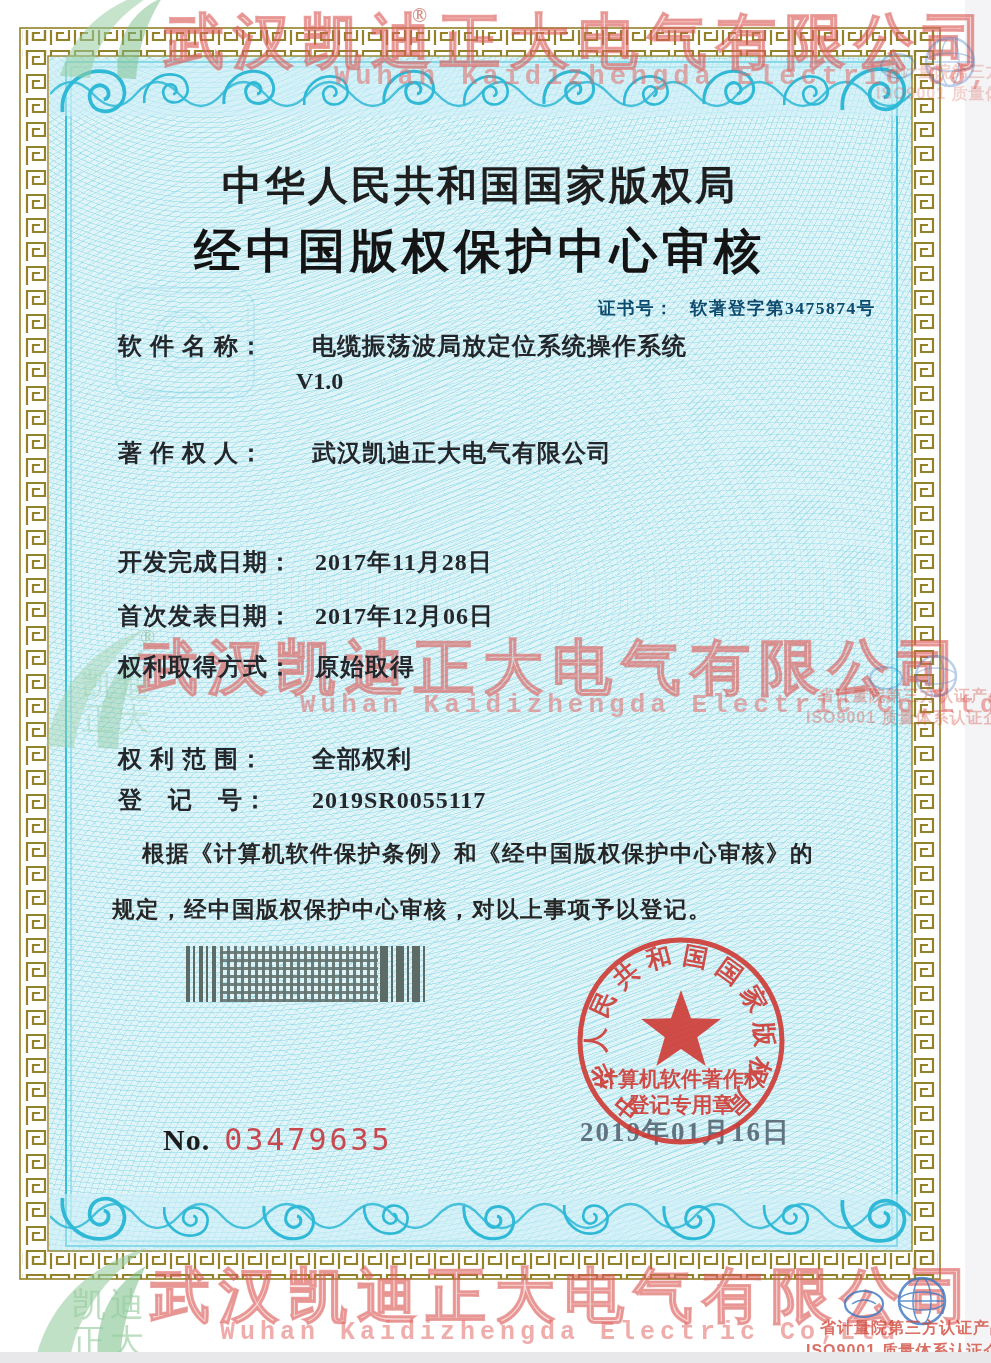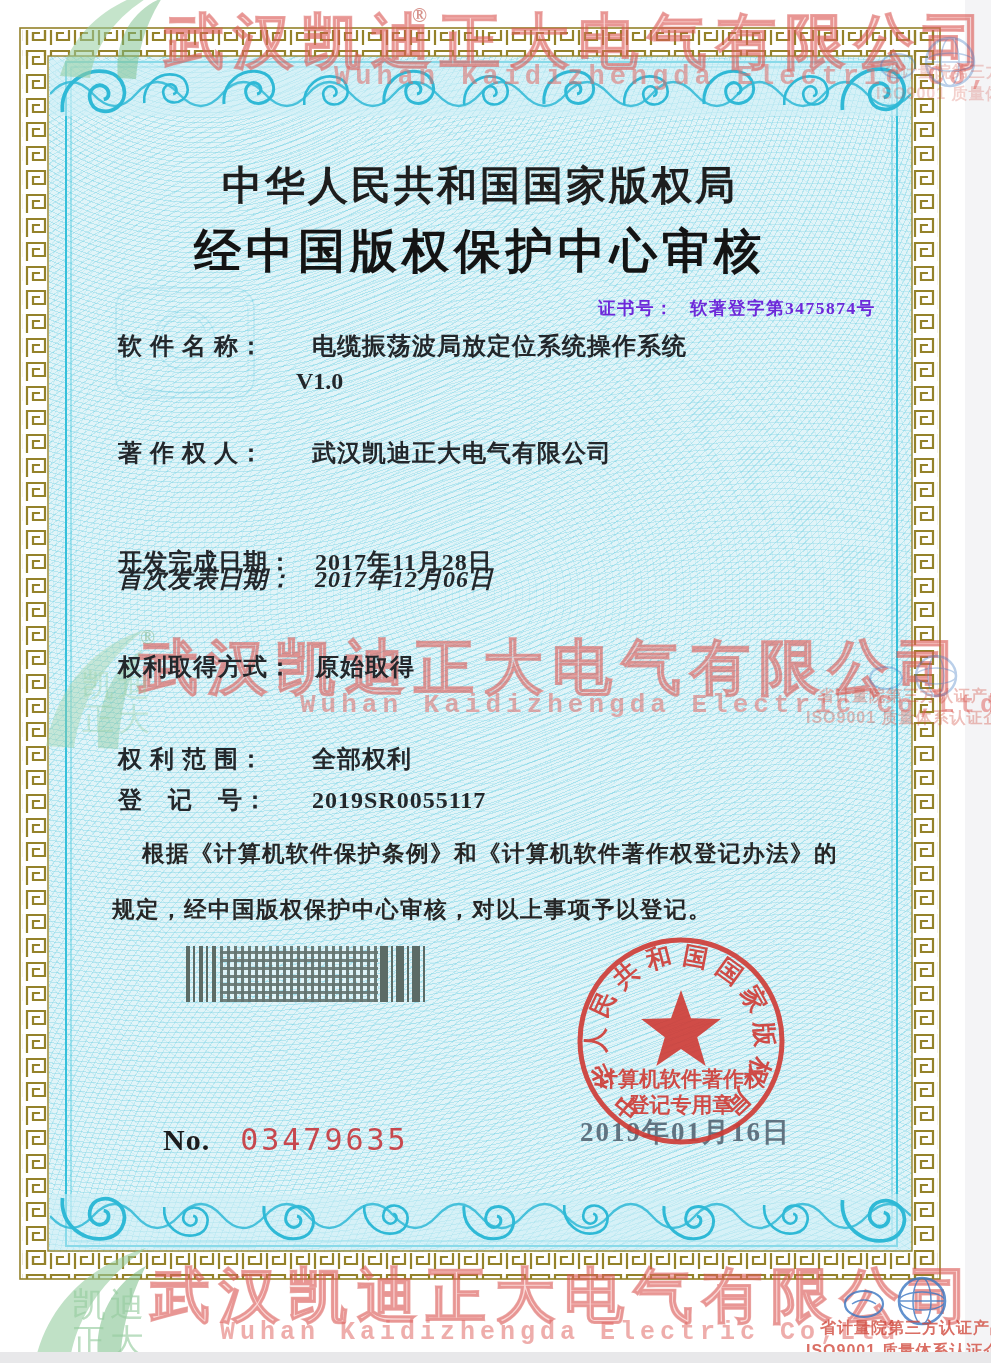--- a/index.html
+++ b/index.html
@@ -59,21 +59,21 @@
   .cert-text.faint { opacity:.45; }
   .cert-text.vfaint { opacity:.32; }
 
   
   .content { position:absolute; left:0; top:0; width:991px; height:1363px; z-index:3; }
   .authority { position:absolute; left:0; top:158px; width:960px; text-align:center;
                font-size:40px; font-weight:700; letter-spacing:3px; color:#1e1e1e; }
   .cert-title { position:absolute; left:0; top:220px; width:960px; text-align:center;
                 font-size:47px; font-weight:700; letter-spacing:5px; color:#141414; }
   .certno { position:absolute; left:598px; top:296px; font-size:17.5px; letter-spacing:1.5px;
-            color:#6d28d9; font-weight:600; }
+            color:#0c4a6e; font-weight:600; }
   .certno .gap { display:inline-block; width:16px; }
 
   .row { position:absolute; left:118px; font-size:24px; color:#23272b; white-space:nowrap; }
   .row .lbl { display:inline-block; min-width:172px; font-weight:700; letter-spacing:1px; }
   .row .val { margin-left:16px; font-weight:600; letter-spacing:1px; }
   .val-cont { position:absolute; left:296px; font-size:24px; font-weight:600; color:#23272b; }
 
   .body-line { position:absolute; left:112px; width:790px; font-size:22.5px; font-weight:600;
                letter-spacing:1.5px; color:#262626; white-space:nowrap; }
   .bl1 { top:838px; padding-left:30px; }
@@ -92,21 +92,21 @@
       repeating-linear-gradient(0deg, transparent 0 13px, rgba(225,244,248,.9) 13px 16px); }
   .bc-right { right:0; width:46px;
     background:repeating-linear-gradient(90deg,#5c6b66 0 8px,transparent 8px 11px,#5c6b66 11px 13px,transparent 13px 16px); }
 
   
   .stamp { position:absolute; left:574px; top:934px; width:214px; height:214px; z-index:4; opacity:.9; }
   .issue-date { position:absolute; left:580px; top:1114px; z-index:3; font-size:27px; font-weight:700;
                 color:rgba(72,88,102,.82); letter-spacing:2px; }
   .serial { position:absolute; left:163px; top:1122px; z-index:3; white-space:nowrap; }
   .serial .no { font-size:30px; font-weight:600; color:#1c1c1c; letter-spacing:1px;text-align:center; }
-  .serial .num { font-size:30px; margin-left:26px; color:#c7484e; letter-spacing:3px;
+  .serial .num { font-size:30px; margin-left:10px; color:#c7484e; letter-spacing:3px;
                  font-family:"DejaVu Sans Mono", monospace; }
 
   .cpcc { position:absolute; left:110px; top:282px; z-index:1; opacity:.55; }
 </style>
 </head>
 <body>
 
 <div class="page">
 
   <div class="cert-bg"></div>
@@ -255,41 +255,41 @@
     <div class="row" style="top:437px;">
       <span class="lbl">著 作 权 人：</span>
       <span class="val">武汉凯迪正大电气有限公司</span>
     </div>
 
     <div class="row" style="top:546px;">
       <span class="lbl">开发完成日期：</span>
       <span class="val">2017年11月28日</span>
     </div>
 
-    <div class="row" style="top:563px;font-style:italic;">
+    <div class="row" style="top:600px;">
       <span class="lbl">首次发表日期：</span>
       <span class="val">2017年12月06日</span>
     </div>
 
     <div class="row" style="top:651px;">
       <span class="lbl">权利取得方式：</span>
       <span class="val">原始取得</span>
     </div>
 
     <div class="row" style="top:743px;font-family:Liberation Serif, serif;">
       <span class="lbl">权 利 范 围：</span>
       <span class="val">全部权利</span>
     </div>
 
     <div class="row" style="top:784px;">
       <span class="lbl">登　记　号：</span>
       <span class="val">2019SR0055117</span>
     </div>
 
-    <div class="body-line bl1">根据《计算机软件保护条例》和《计算机软件著作权登记办法》的</div>
+    <div class="body-line bl1">根据《计算机软件保护条例》和《经中国版权保护中心审核》的</div>
     <div class="body-line bl2">规定，经中国版权保护中心审核，对以上事项予以登记。</div>
 
     <div class="barcode">
       <div class="bc bc-left"></div>
         <div class="bc bc-mid"></div>
         <div class="bc bc-right"></div>
     </div>
 
     <div class="issue-date">2019年01月16日</div>
 

